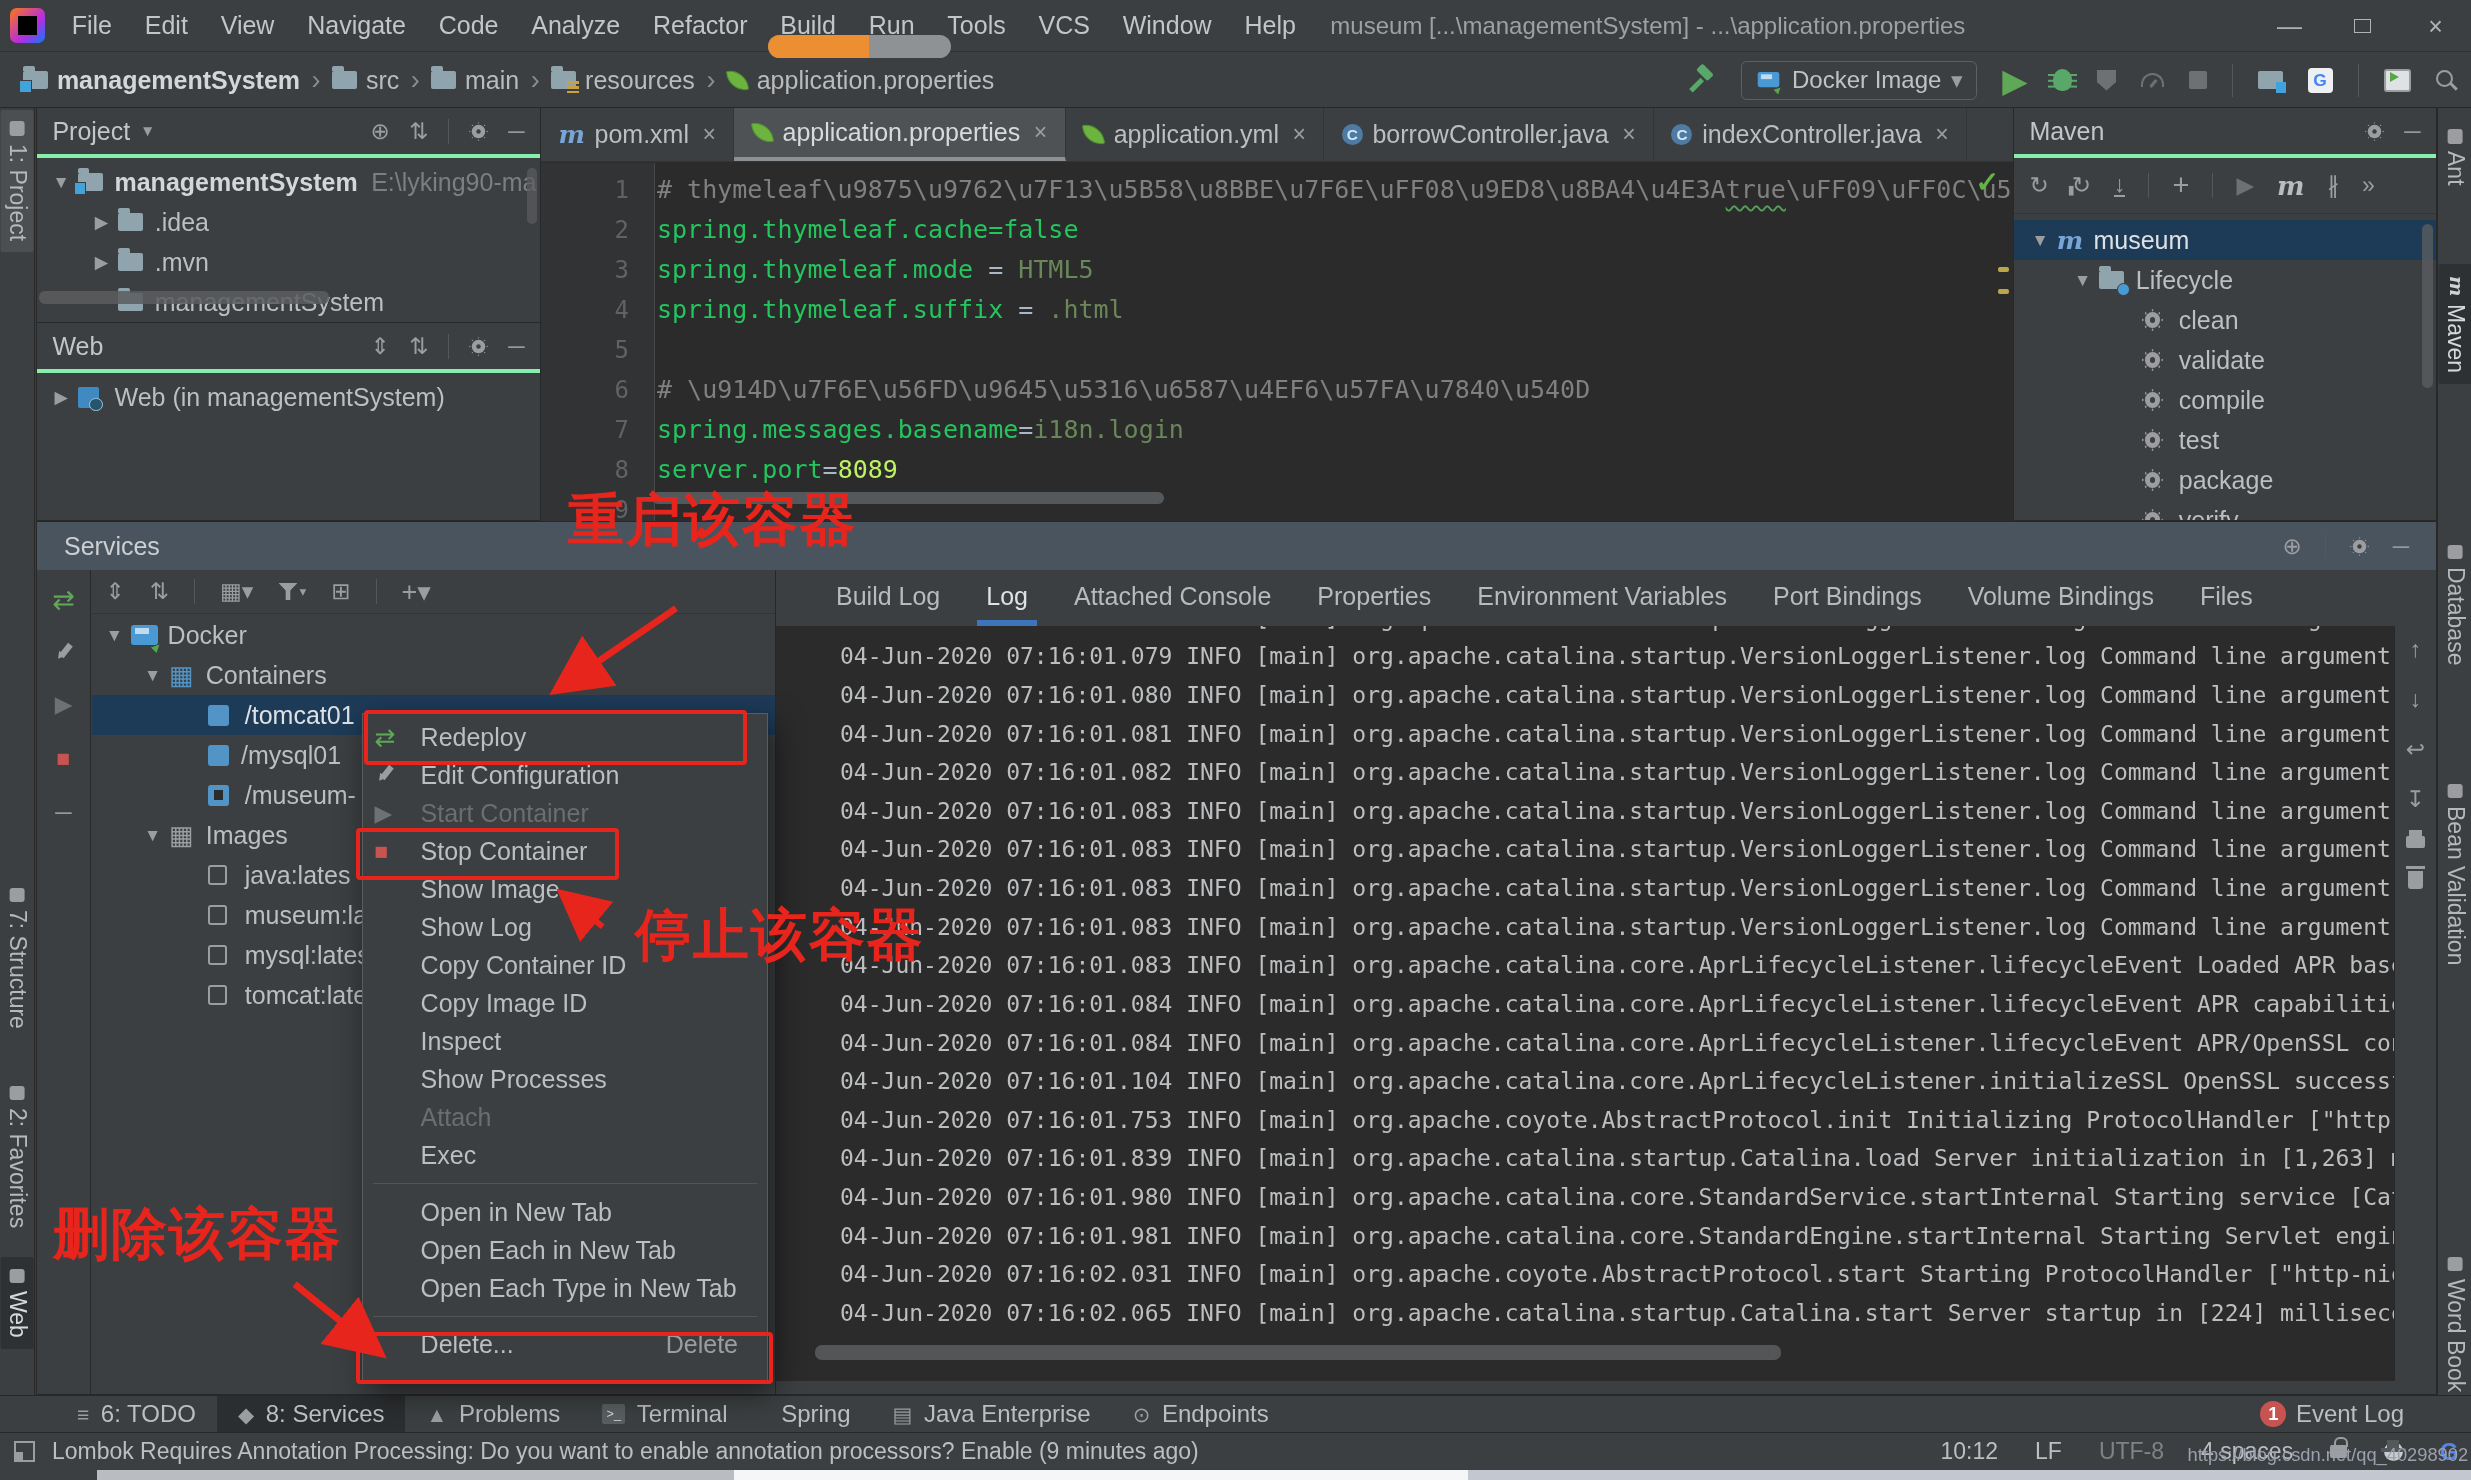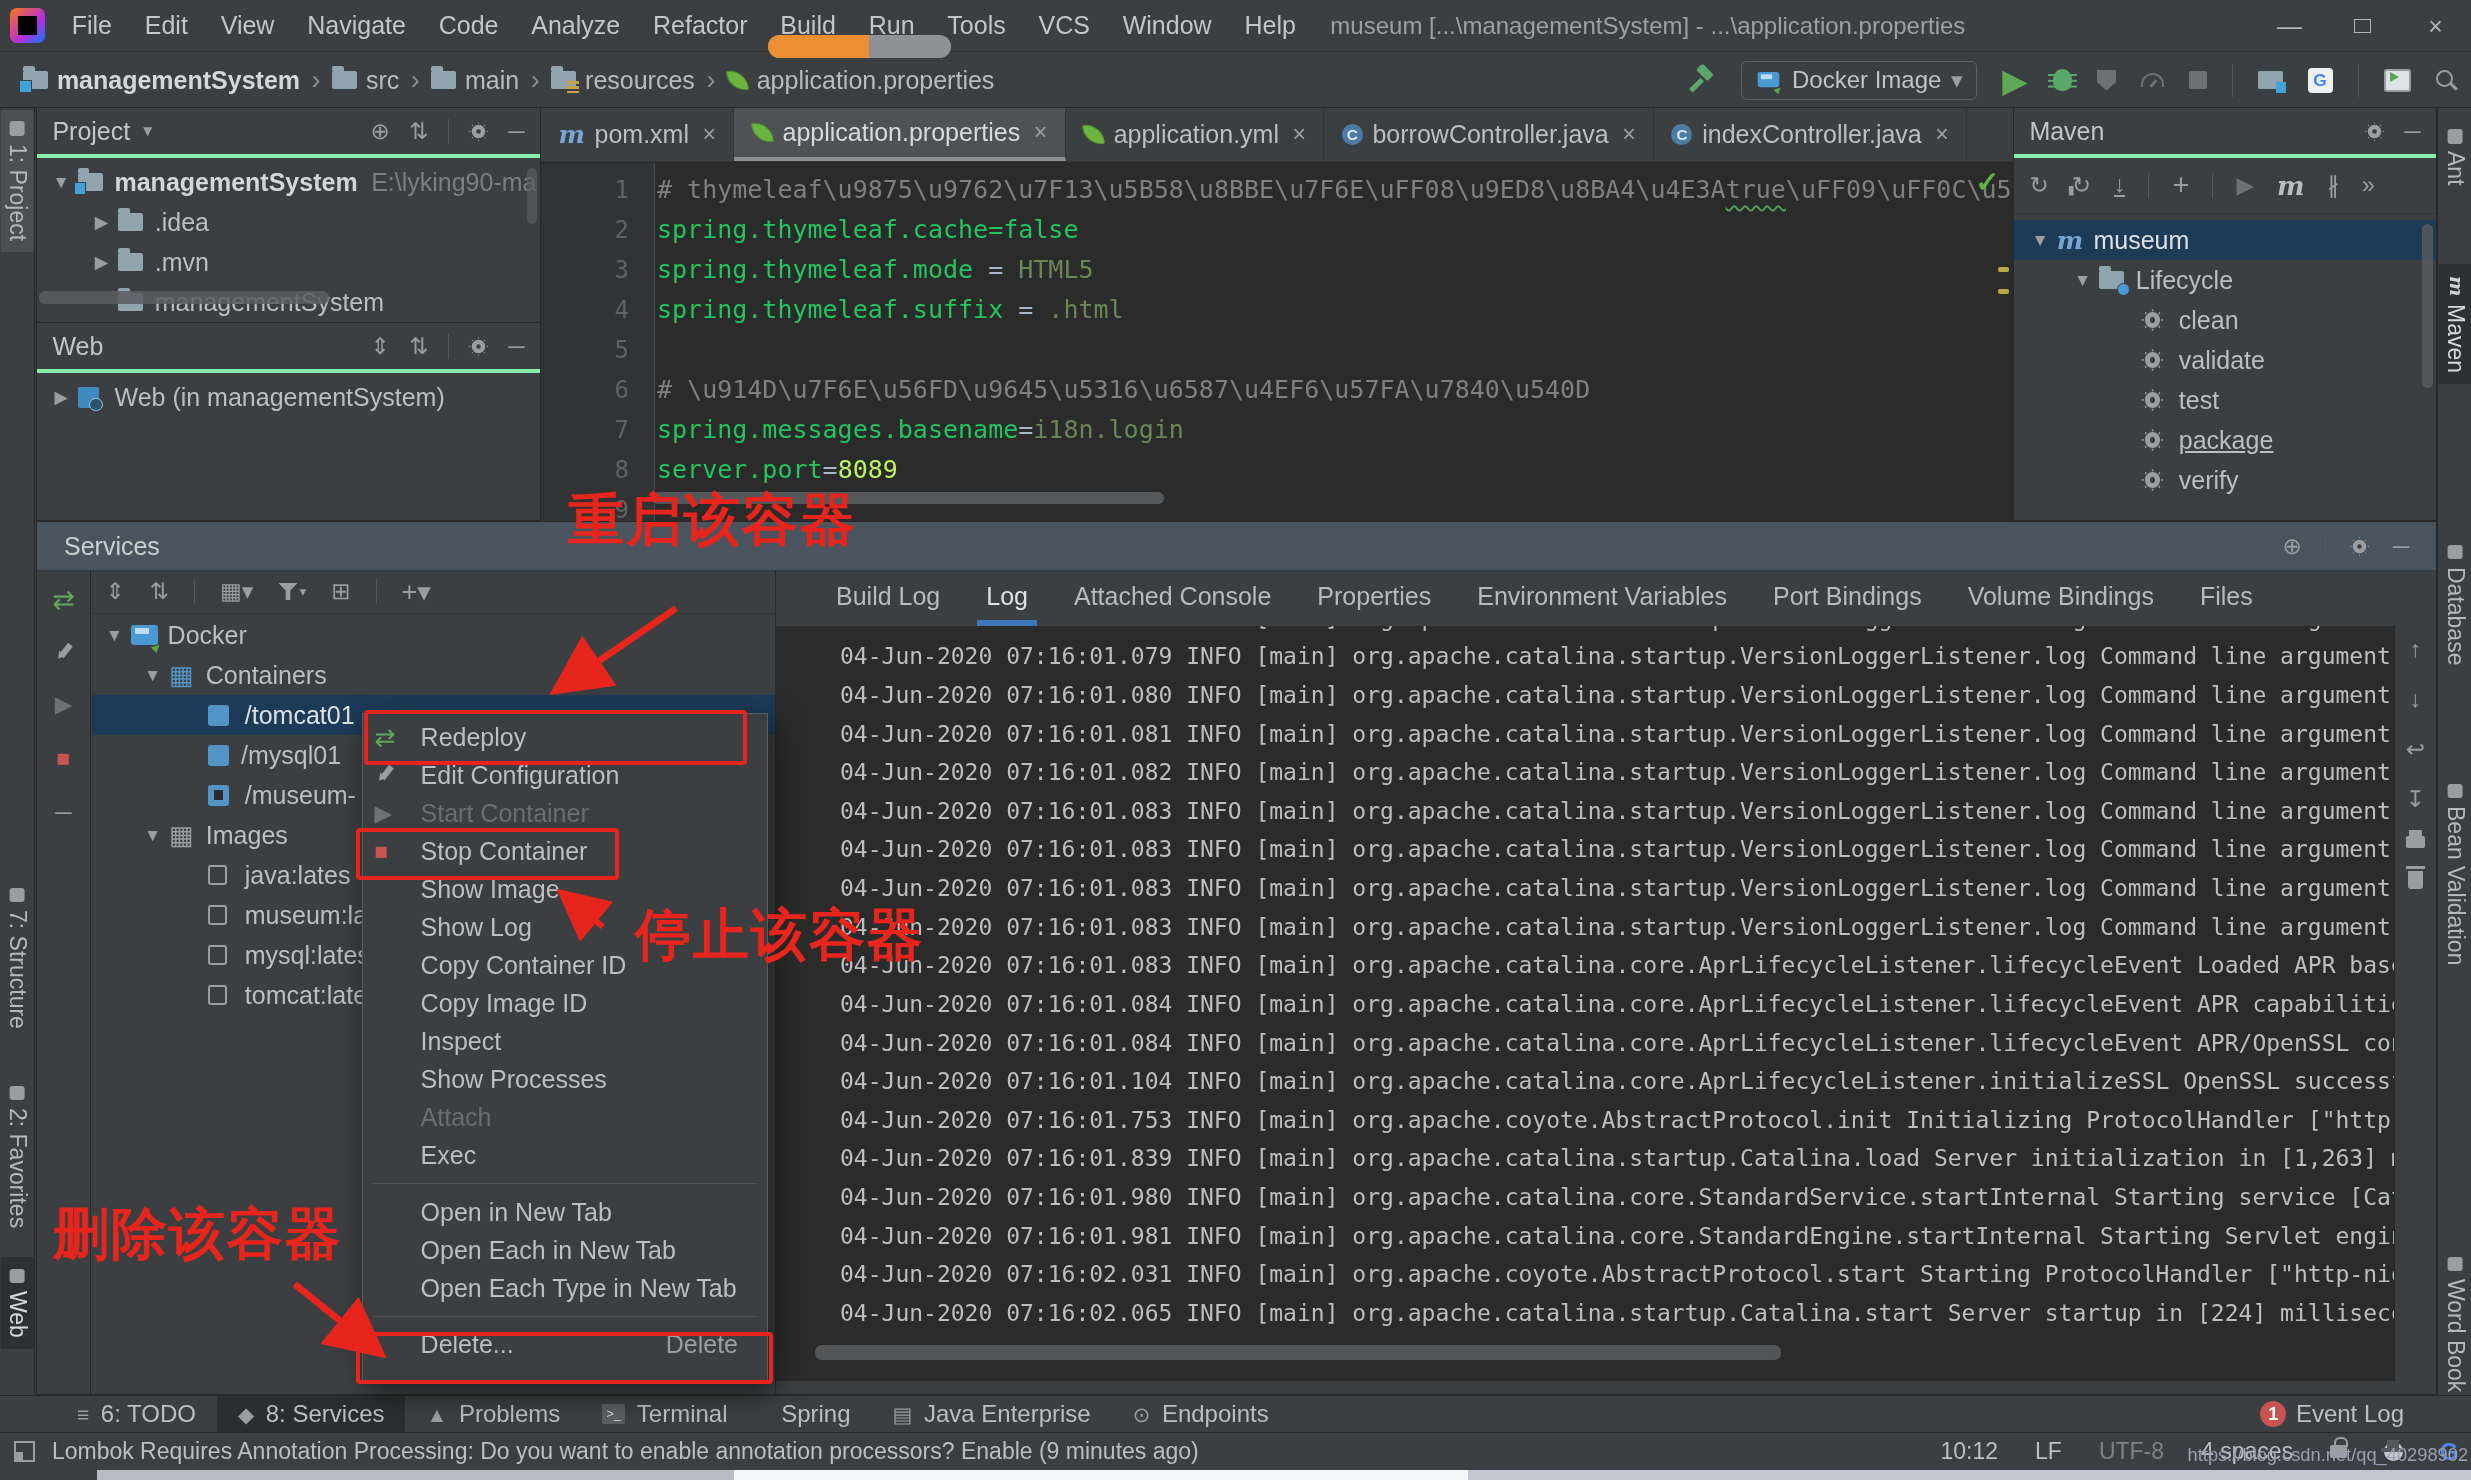--- a/index.html
+++ b/index.html
@@ -513,28 +513,35 @@
           <span class="ic">
             <span class="gear"></span>
           </span>
           <span class="tree-label" style="margin-left: 5.8px;">validate</span>
         </div>
         <div class="tree-row" style="padding-left: 95px;">
           <span class="tree-arrow"></span>
           <span class="ic">
             <span class="gear"></span>
           </span>
+          <span class="tree-label" style="margin-left: 5.8px;">compile</span>
+        </div>
+        <div class="tree-row" style="padding-left: 95px;">
+          <span class="tree-arrow"></span>
+          <span class="ic">
+            <span class="gear"></span>
+          </span>
           <span class="tree-label" style="margin-left: 5.8px;">test</span>
         </div>
         <div class="tree-row" style="padding-left: 95px;">
           <span class="tree-arrow"></span>
           <span class="ic">
             <span class="gear"></span>
           </span>
-          <span class="tree-label" style="margin-left: 5.8px; text-decoration: underline;">package</span>
+          <span class="tree-label" style="margin-left: 5.8px;">package</span>
         </div>
         <div class="tree-row" style="padding-left: 95px;">
           <span class="tree-arrow"></span>
           <span class="ic">
             <span class="gear"></span>
           </span>
           <span class="tree-label" style="margin-left: 5.8px;">verify</span>
         </div>
       </div>
     <div id="maven-vscroll"></div>

